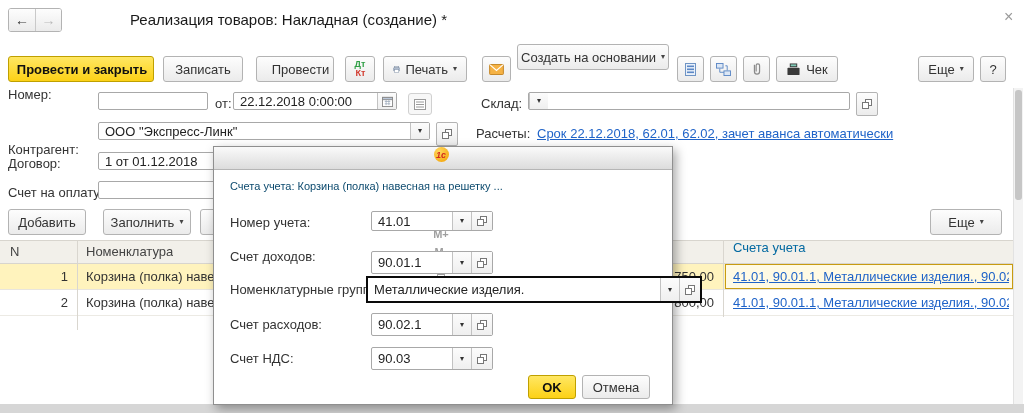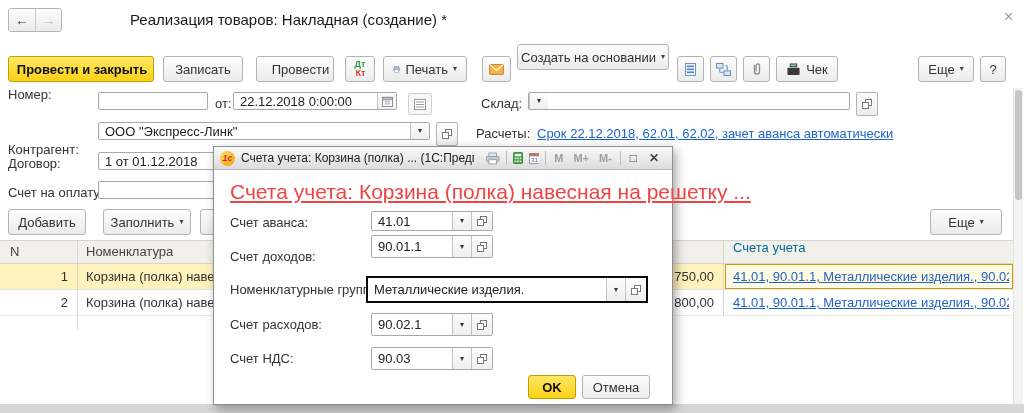--- a/index.html
+++ b/index.html
@@ -37,21 +37,21 @@
   .navwrap { position:absolute; left:8px; top:8px; display:flex; border:1px solid #b3b3b3; border-radius:3px; overflow:hidden; }
   .navbtn { width:26px; height:22px; display:flex; align-items:center; justify-content:center;
     background:linear-gradient(#fdfdfd,#ebebeb); font-size:14px; cursor:pointer; }
   .navbtn + .navbtn { border-left:1px solid #c9c9c9; }
   #modal {
     position:absolute; left:213px; top:146px; width:460px; height:259px;
     background:#fff; border:1px solid #8f8f8f; box-shadow:3px 4px 10px rgba(0,0,0,.35);
   }
   .mtitle {
     height:23px; background:linear-gradient(#fafafa,#dcdcdc); border-bottom:1px solid #b5b5b5;
-    display:flex; align-items:center; gap:6px; padding:0 10px 0 6px;
+    display:flex; align-items:center; gap:6px; padding:0 10px 0 6px;flex-direction:column;
   }
   .mtitle-text { font-size:12px; color:#222; white-space:nowrap; overflow:hidden; }
   .msep { width:1px; height:14px; background:#bdbdbd; }
   .mem { font-size:11px; font-weight:bold; color:#9f9f9f; padding:0 2px; cursor:pointer; }
   .wbtn { font-size:12px; color:#444; padding:0 3px; cursor:pointer; }
   .logo1c {
     width:15px; height:15px; border-radius:50%; flex:0 0 auto;
     background:radial-gradient(circle at 35% 30%, #ffd95e, #f29e00);
     display:flex; align-items:center; justify-content:center;
     color:#d22a1e; font-weight:bold; font-style:italic; font-size:9px;
@@ -274,48 +274,48 @@
     </svg>
     <span class="msep"></span>
     <span class="mem">M</span>
     <span class="mem">M+</span>
     <span class="mem">M-</span>
     <span class="msep"></span>
     <span class="wbtn">□</span>
     <span class="wbtn" style="font-weight:bold;">✕</span>
   </div>
 
-  <div class="lbl" style="left:16px; top:33px; font-size:21px; color:#ef4444;text-decoration:underline;">Счета учета: Корзина (полка) навесная на решетку ...</div>
-
-  <div class="lbl" style="left:16px; top:68px;">Счет аванса:</div>
+  <div class="lbl" style="left:16px; top:33px; font-size:11px; color:#0c4a6e;">Счета учета: Корзина (полка) навесная на решетку ...</div>
+
+  <div class="lbl" style="left:16px; top:68px;">Номер учета:</div>
   <div class="igroup" style="left:157px; top:64px; width:122px; height:20px;">
     <span class="ival">41.01</span>
     <span class="iseg caret">▾</span>
     <span class="iseg" style="width:21px;">
       <svg width="10" height="10" viewBox="0 0 10 10">
           <rect x="3.5" y="0.5" width="6" height="6" fill="#fff" stroke="#777"></rect>
           <rect x="0.5" y="3.5" width="6" height="6" fill="#fff" stroke="#777"></rect>
         </svg>
     </span>
   </div>
 
   <div class="lbl" style="left:16px; top:102px;">Счет доходов:</div>
-  <div class="igroup" style="left:157px; top:88px; width:122px; height:23px;text-align:right;">
+  <div class="igroup" style="left:157px; top:104px; width:122px; height:23px;text-align:right;">
     <span class="ival">90.01.1</span>
     <span class="iseg caret">▾</span>
     <span class="iseg" style="width:21px;">
       <svg width="10" height="10" viewBox="0 0 10 10">
           <rect x="3.5" y="0.5" width="6" height="6" fill="#fff" stroke="#777"></rect>
           <rect x="0.5" y="3.5" width="6" height="6" fill="#fff" stroke="#777"></rect>
         </svg>
     </span>
   </div>
 
   <div class="lbl" style="left:16px; top:135px;">Номенклатурные группы:</div>
-  <div class="igroup" style="left:152px; top:129px; width:282px; height:27px; border:2px solid #0a0a0a; border-radius:0;text-align:right;">
+  <div class="igroup" style="left:152px; top:129px; width:336px; height:27px; border:2px solid #0a0a0a; border-radius:0;text-align:right;">
     <span class="ival">Металлические изделия.</span>
     <span class="iseg caret">▾</span>
     <span class="iseg" style="width:21px;">
       <svg width="10" height="10" viewBox="0 0 10 10">
           <rect x="3.5" y="0.5" width="6" height="6" fill="#fff" stroke="#777"></rect>
           <rect x="0.5" y="3.5" width="6" height="6" fill="#fff" stroke="#777"></rect>
         </svg>
     </span>
   </div>
 

